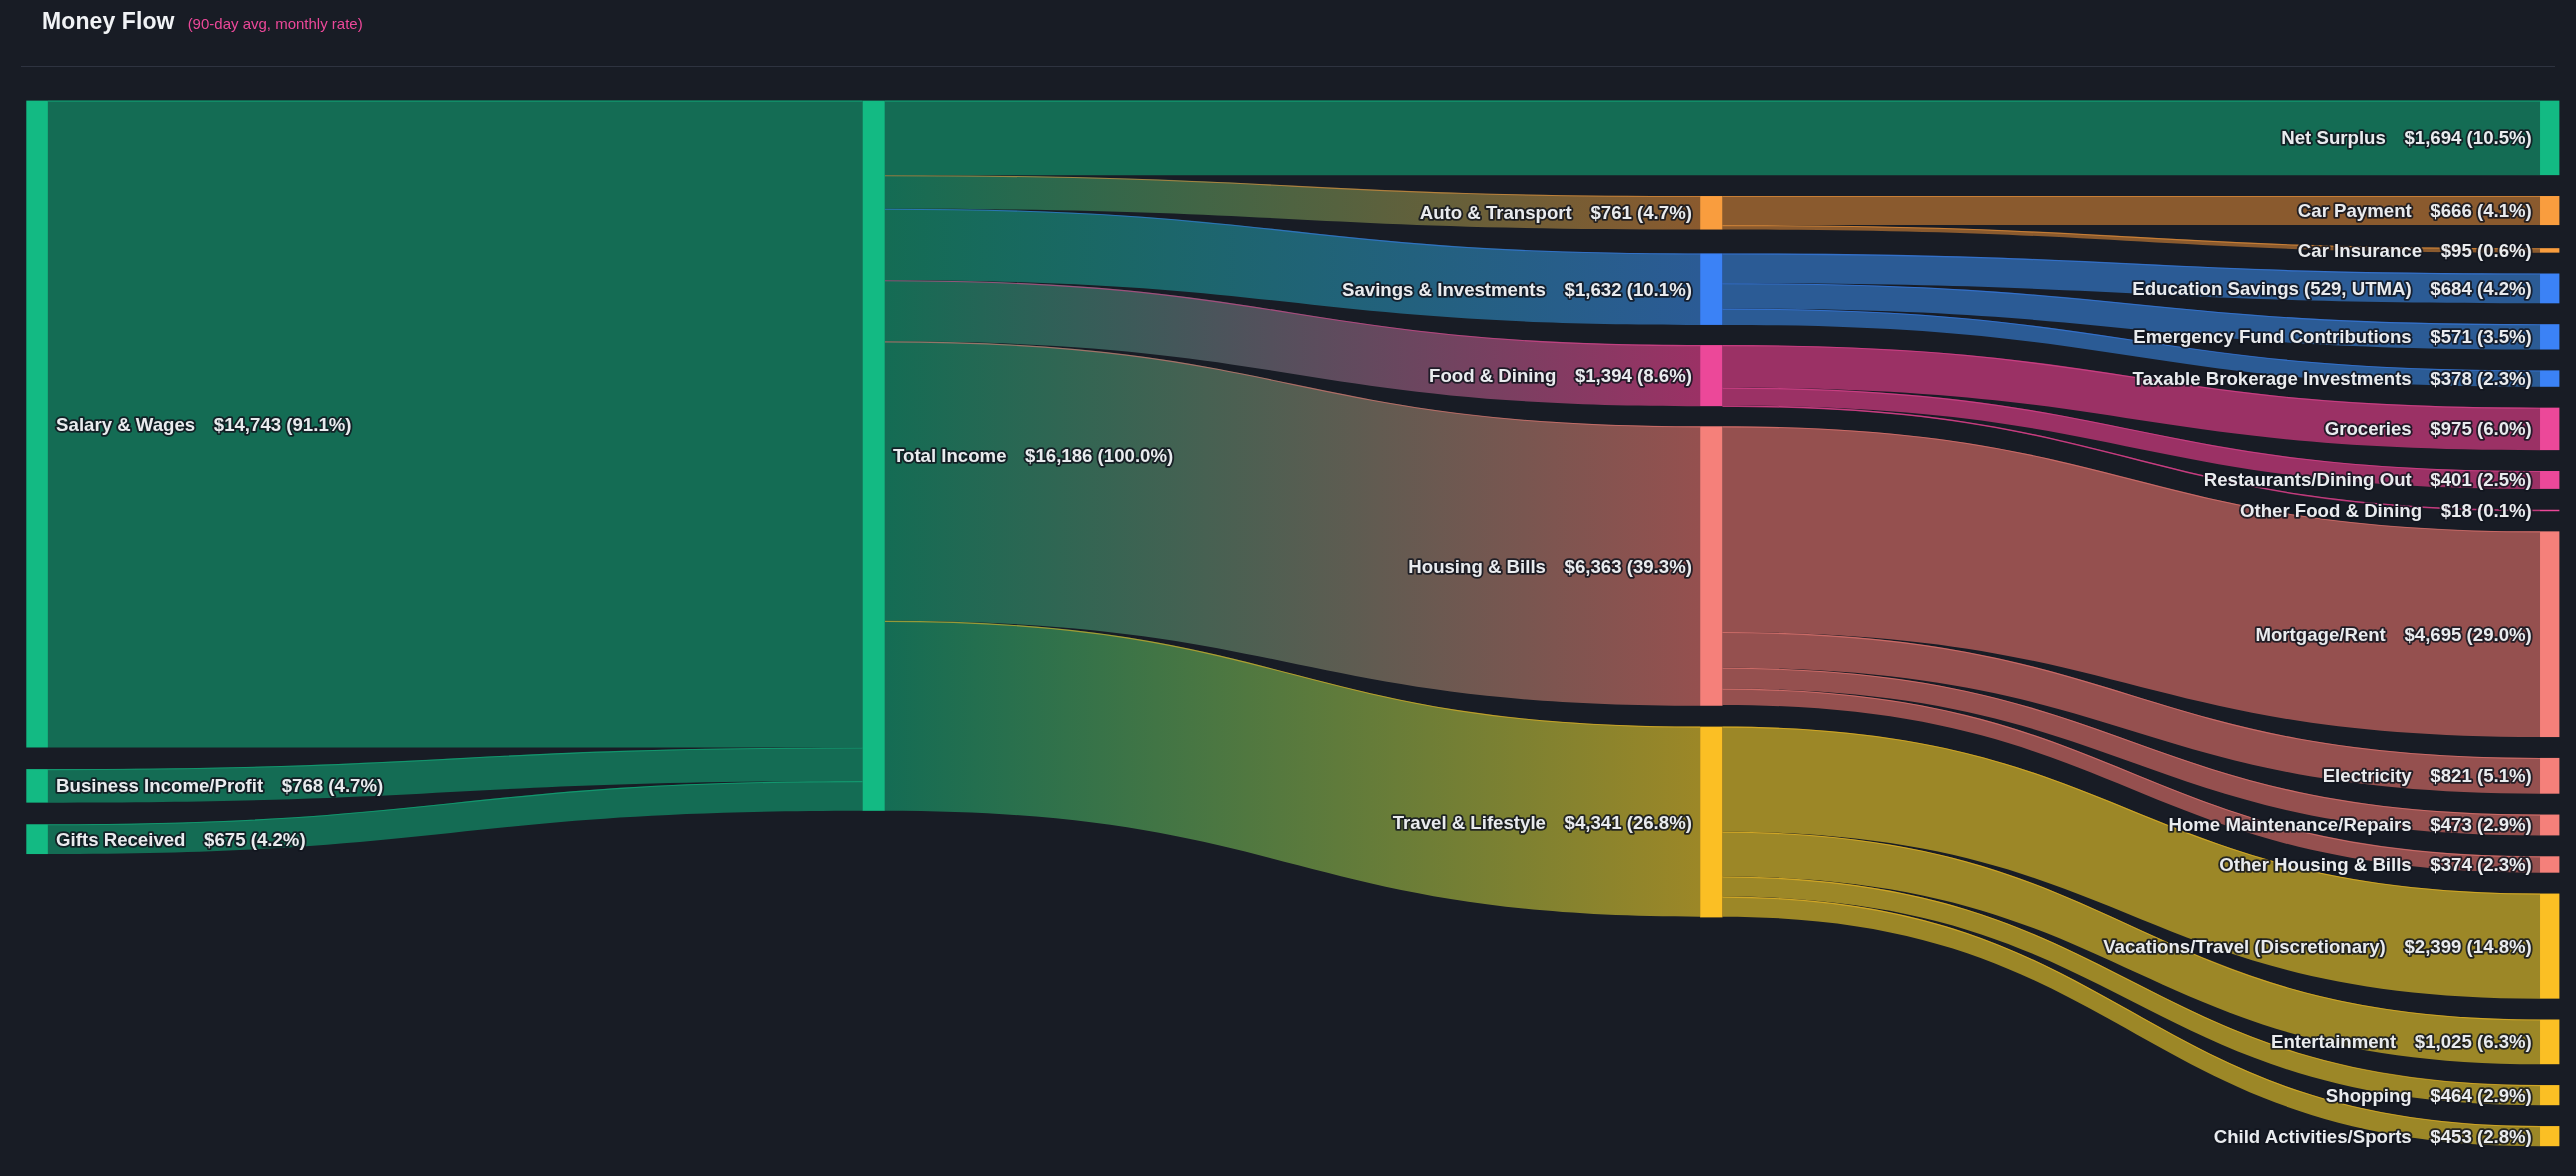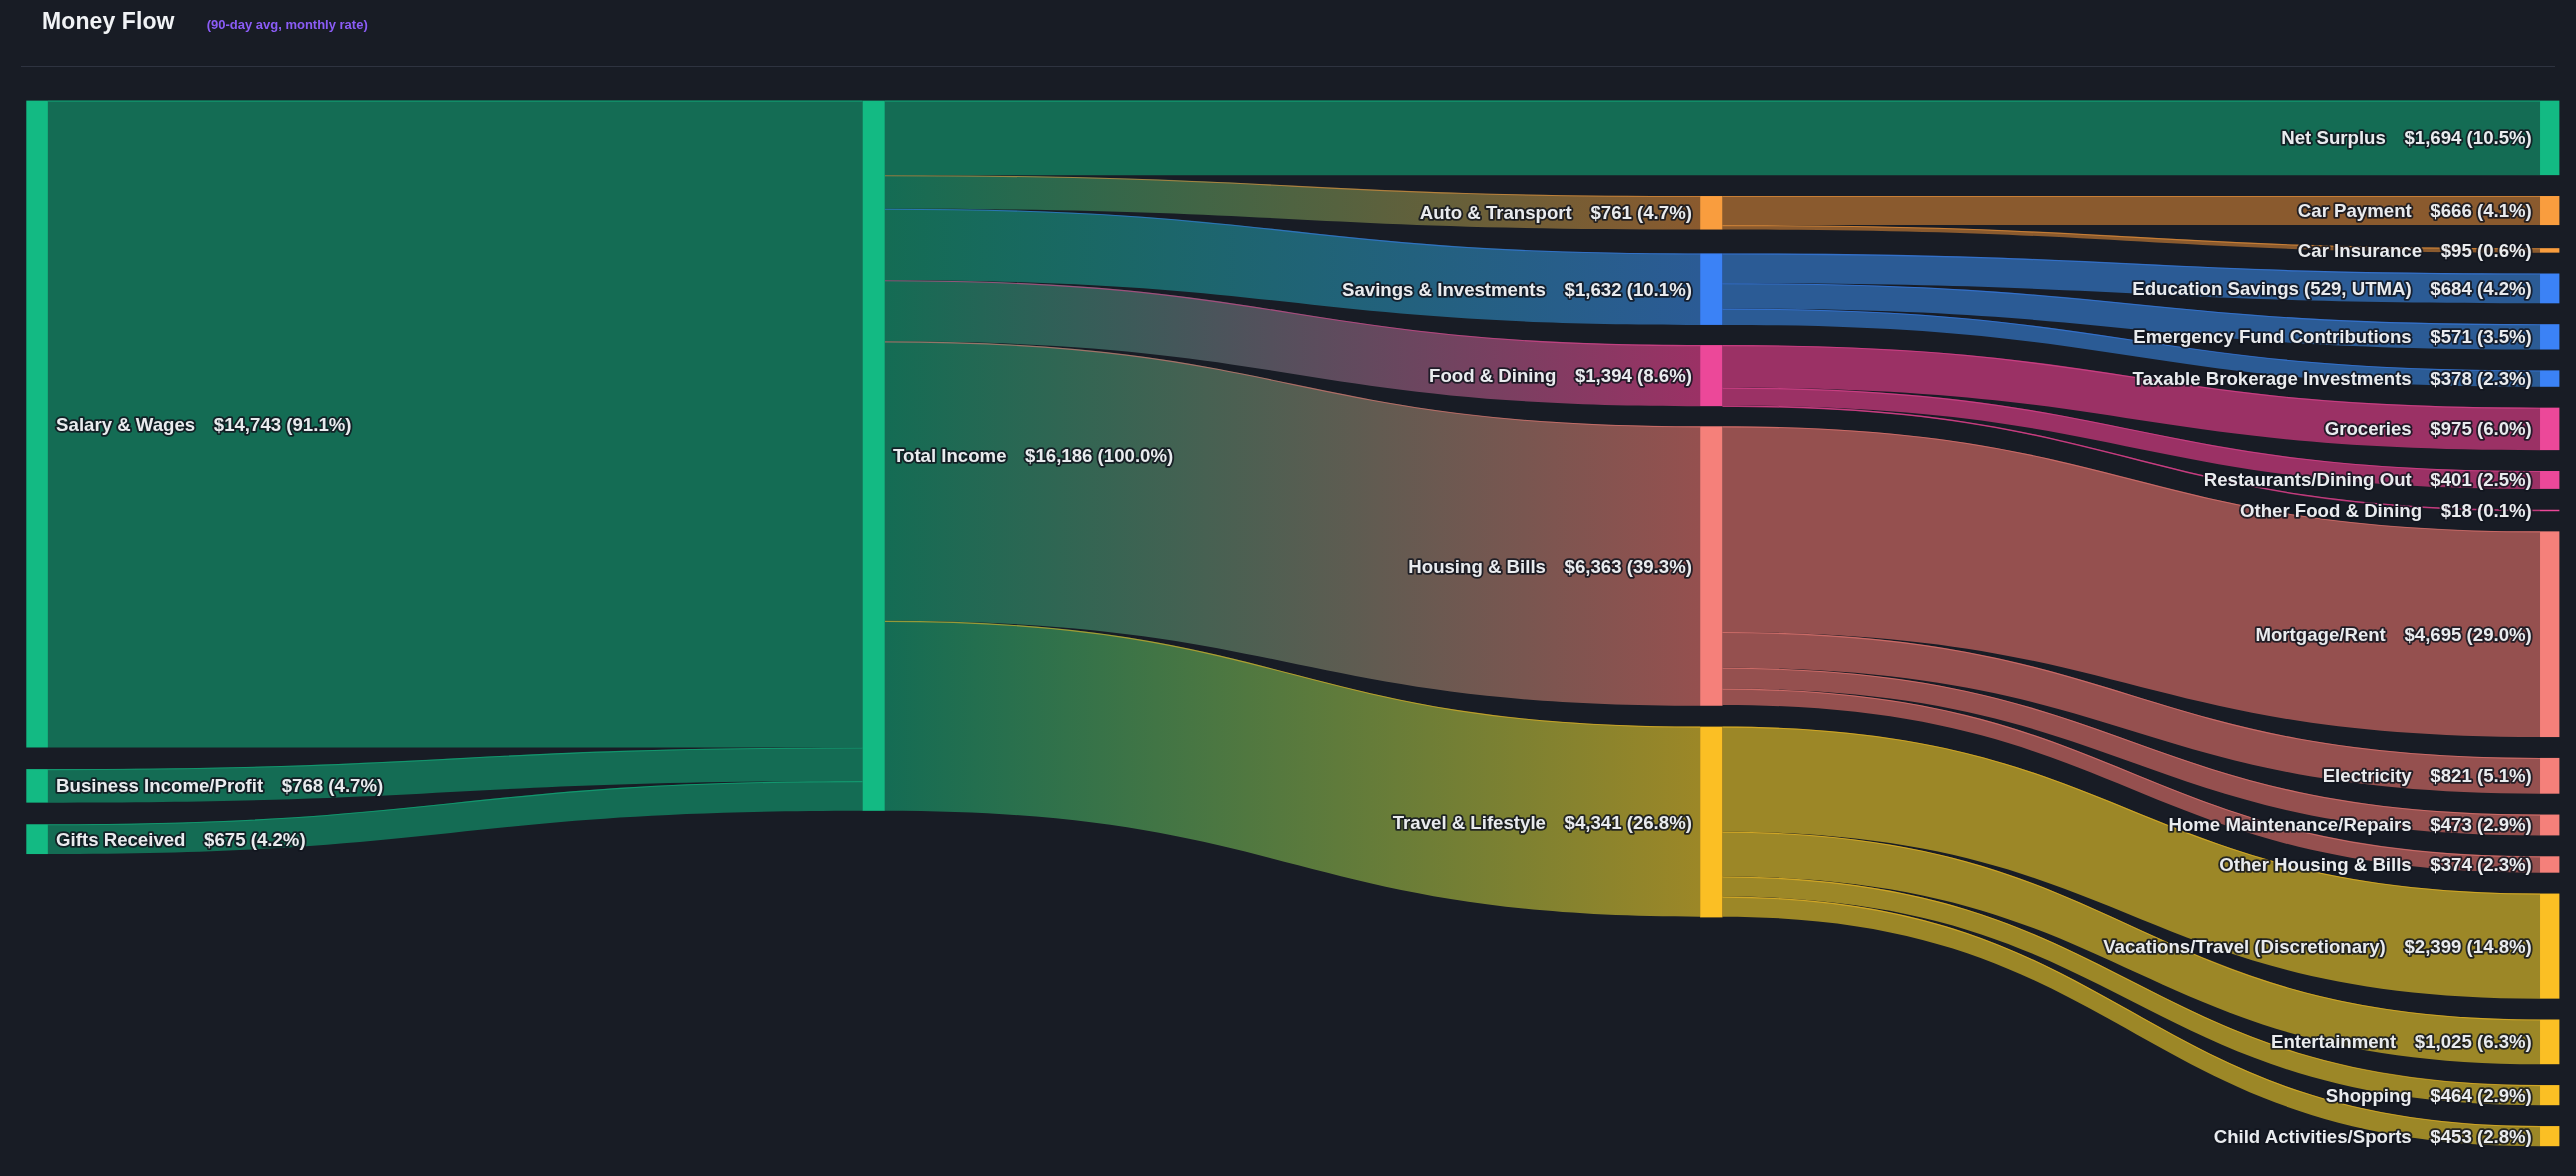--- a/index.html
+++ b/index.html
@@ -1,20 +1,20 @@
 <!DOCTYPE html>
 <html style="font-size:12px"><head>
 <meta charset="utf-8">
 <style>
   html,body{margin:0;padding:0;background:#181C25;}
   body{width:2576px;height:1176px;overflow:hidden;position:relative;
        font-family:"Liberation Sans","DejaVu Sans",sans-serif;}
-  .header{position:absolute;left:42px;top:7.5px;display:flex;align-items:baseline;gap:32px;z-index:5;}
+  .header{position:absolute;left:42px;top:7.5px;display:flex;align-items:baseline;gap:13px;z-index:5;}
   .header h1{margin:0;font-size:23px;font-weight:700;color:#F1F3F6;letter-spacing:0.1px;}
-  .header .subtitle{font-size:13px;font-weight:700;color:#8b5cf6;}
+  .header .subtitle{font-size:15px;font-weight:400;color:#ec4899;}
   .divider{position:absolute;left:21px;right:21px;top:66px;height:0.7px;background:#2E3340;}
   #sankey{position:absolute;left:0;top:0;width:2576px;height:1176px;}
   svg text.nlabel{font-family:"Liberation Sans","DejaVu Sans",sans-serif;font-size:25px;font-weight:700;
        fill:#E9EBEE;stroke:rgba(18,21,30,.85);stroke-width:5px;paint-order:stroke;stroke-linejoin:round;}
 </style>
 </head>
 <body>
 
 <div class="header">
   <h1>Money Flow</h1>

